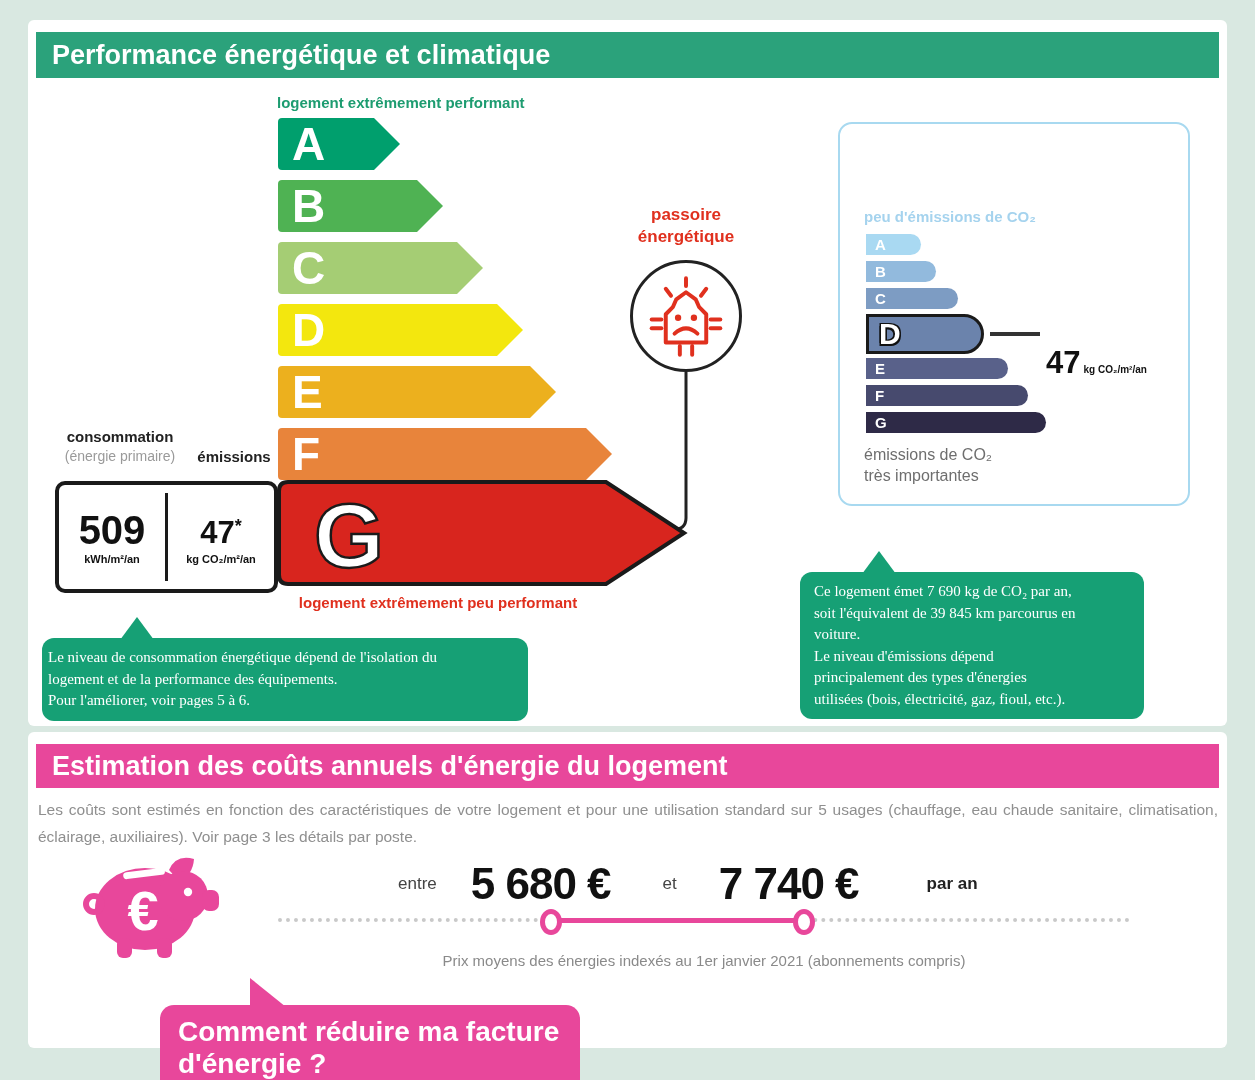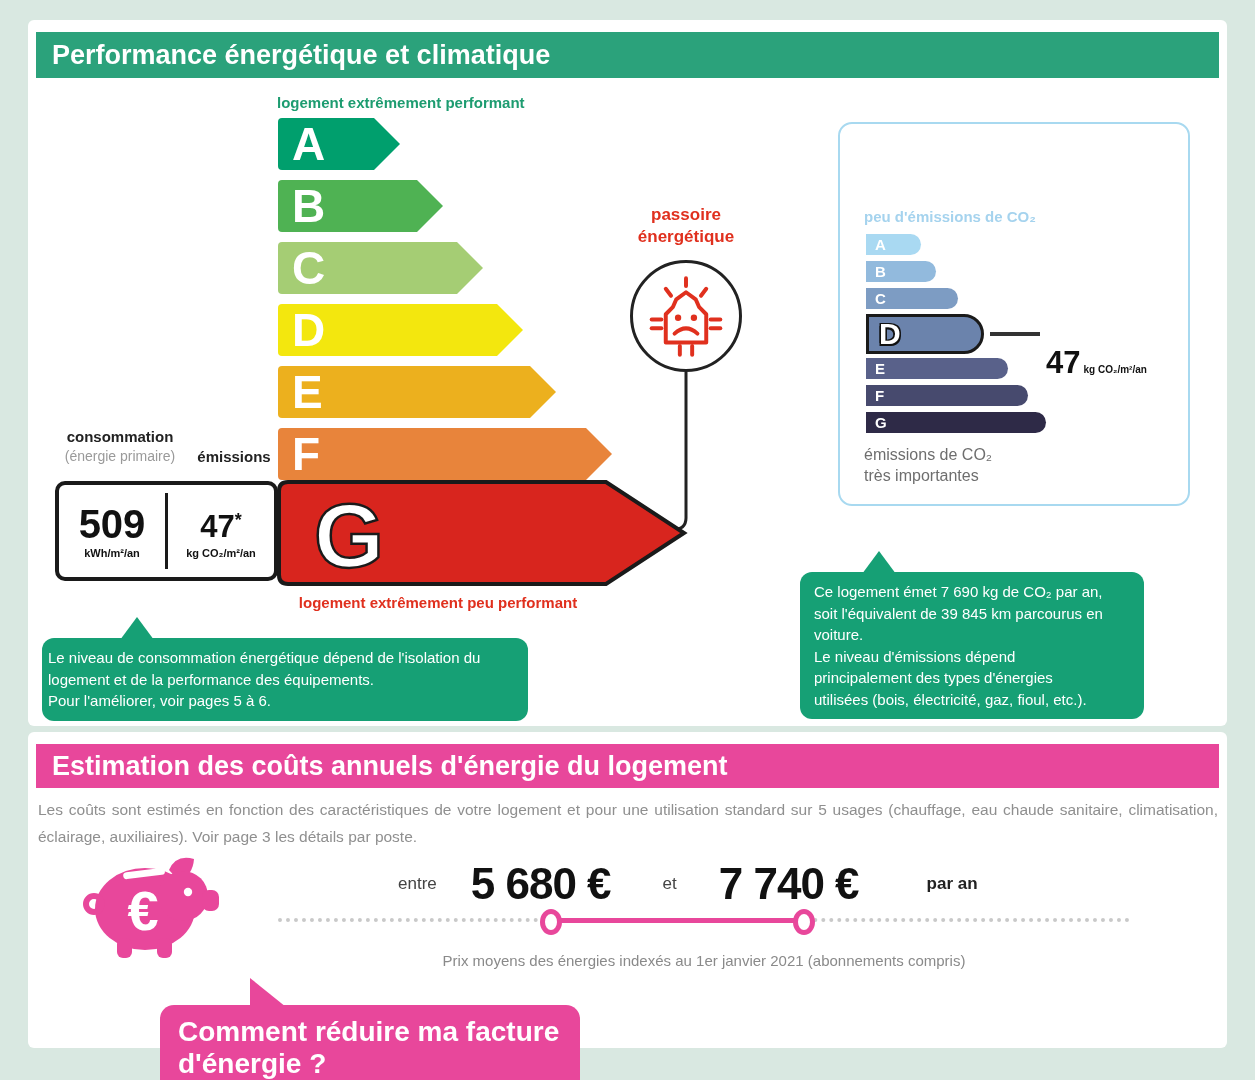--- a/index.html
+++ b/index.html
@@ -23,21 +23,21 @@
   #sec2-header { top:12px; height:44px; }
   .label-top { color:#1d9c70; font-weight:bold; font-size:15px; }
   .label-red { color:#e0301e; font-weight:bold; }
   .energy-row {
     position:absolute; height:52px; line-height:52px;
     color:#fff; font-weight:bold; font-size:46px; padding-left:14px;
     clip-path:polygon(0 0, calc(100% - 26px) 0, 100% 50%, calc(100% - 26px) 100%, 0 100%);
     border-radius:4px 0 0 4px;
   }
   .value-box {
-    position:absolute; left:27px; top:461px; width:223px; height:100px;
+    position:absolute; left:27px; top:461px; width:223px; height:112px;
     background:#fff; border:4px solid #1a1a1a; border-radius:10px;
     display:flex; align-items:stretch; z-index:2;
   }
   .value-col { flex:1; display:flex; flex-direction:column; align-items:center; justify-content:center; }
   .value-num { font-size:40px; font-weight:bold; color:#111; line-height:40px; }
   .value-num2 { font-size:31px; font-weight:bold; color:#111; line-height:34px; }
   .value-num2 sup { font-size:18px; }
   .value-unit { font-size:11px; font-weight:bold; color:#111; margin-top:3px; }
   .value-divider { width:3px; background:#1a1a1a; margin:8px 0; }
   .mini-label { position:absolute; font-size:15px; font-weight:bold; color:#222; text-align:center; }
@@ -63,21 +63,21 @@
     border:3px solid #1a1a1a; border-radius:0 22px 22px 0;
     color:#fff; font-weight:bold; font-size:30px; padding-left:10px;
     text-shadow:-1.5px -1.5px 0 #111, 1.5px -1.5px 0 #111, -1.5px 1.5px 0 #111, 1.5px 1.5px 0 #111;
   }
   .co2-line { position:absolute; left:150px; top:208px; width:50px; height:4px; background:#333; }
   .co2-value { position:absolute; left:206px; top:192px; font-size:31px; font-weight:bold; color:#111; white-space:nowrap;margin-top:29px; }
   .co2-value .unit { font-size:10px; margin-left:3px; }
   .co2-bottom { position:absolute; left:24px; top:320px; font-size:16px; color:#6e6e6e; line-height:21px; white-space:pre-line; }
   .tooltip {
     position:absolute; color:#fff; font-size:15px; line-height:21.5px;
-    border-radius:12px; padding:9px 14px; white-space:pre-line; z-index:3;
+    border-radius:12px; padding:9px 14px; white-space:pre-line; z-index:3;font-family:Liberation Serif, serif;
   }
   .tooltip-pointer {
     position:absolute; width:0; height:0;
     border-left:17px solid transparent; border-right:17px solid transparent;
   }
   .para { text-align:justify; color:#8f8f8f; font-size:15.5px; line-height:27px; }
   .cost-row { position:absolute; left:370px; top:122px; height:60px; display:flex; align-items:center; }
   .cost-small { font-size:17px; color:#444; }
   .cost-small-bold { font-size:17px; color:#222; font-weight:bold;padding-left:36px; }
   .cost-big { font-size:44px; font-weight:bold; color:#111; letter-spacing:-1px; white-space:nowrap; }

